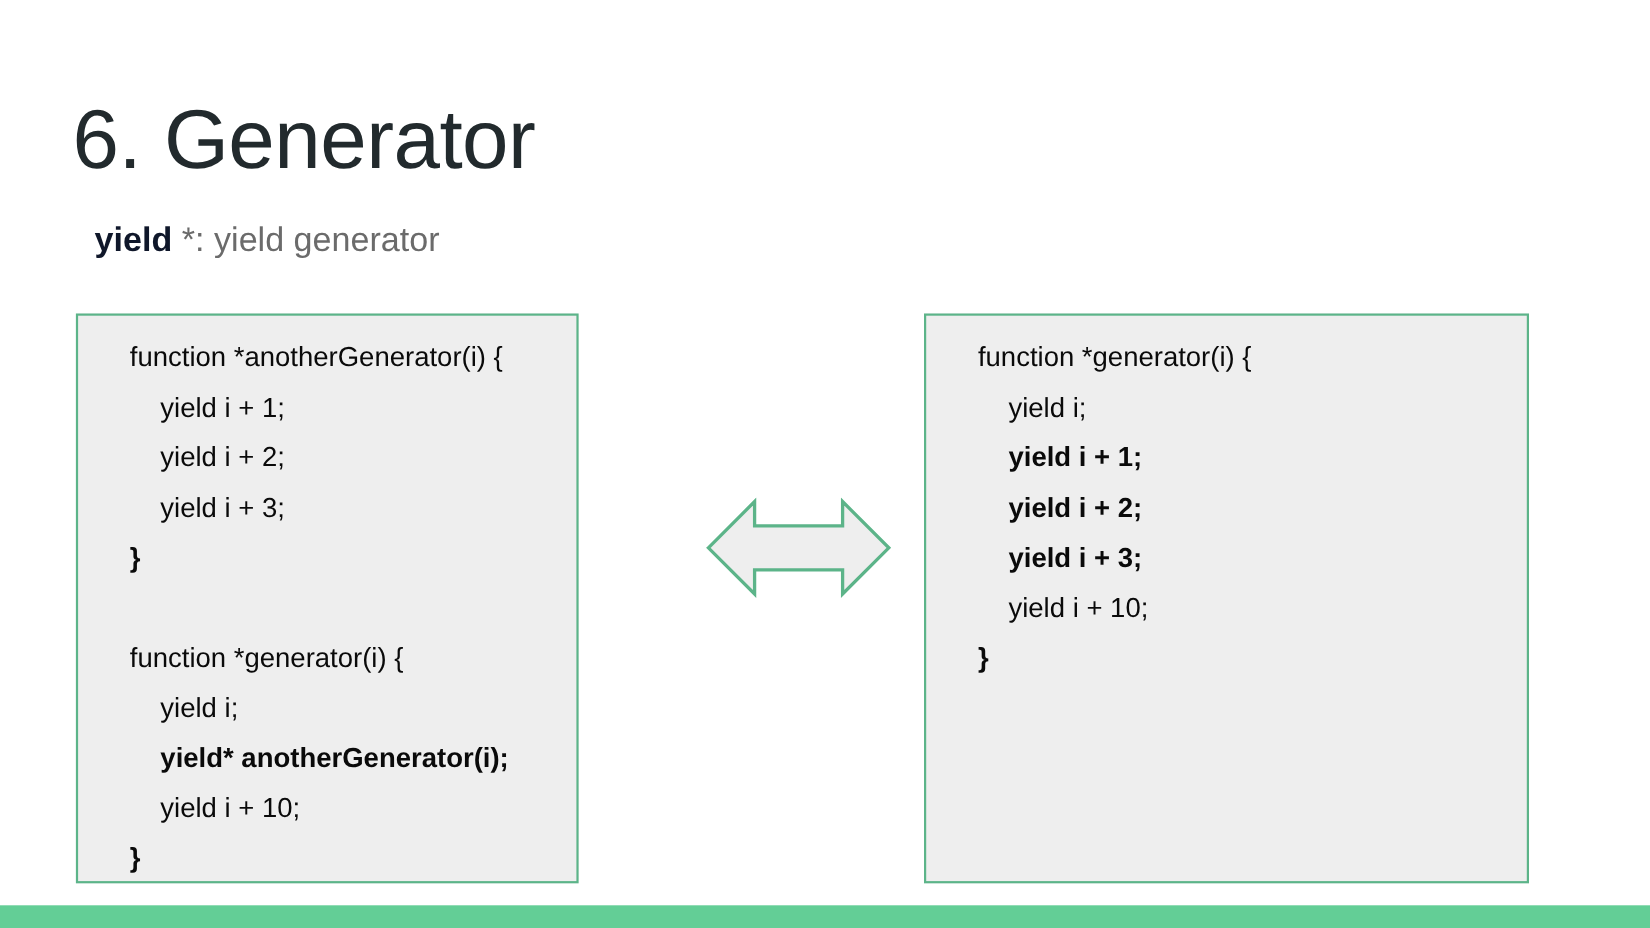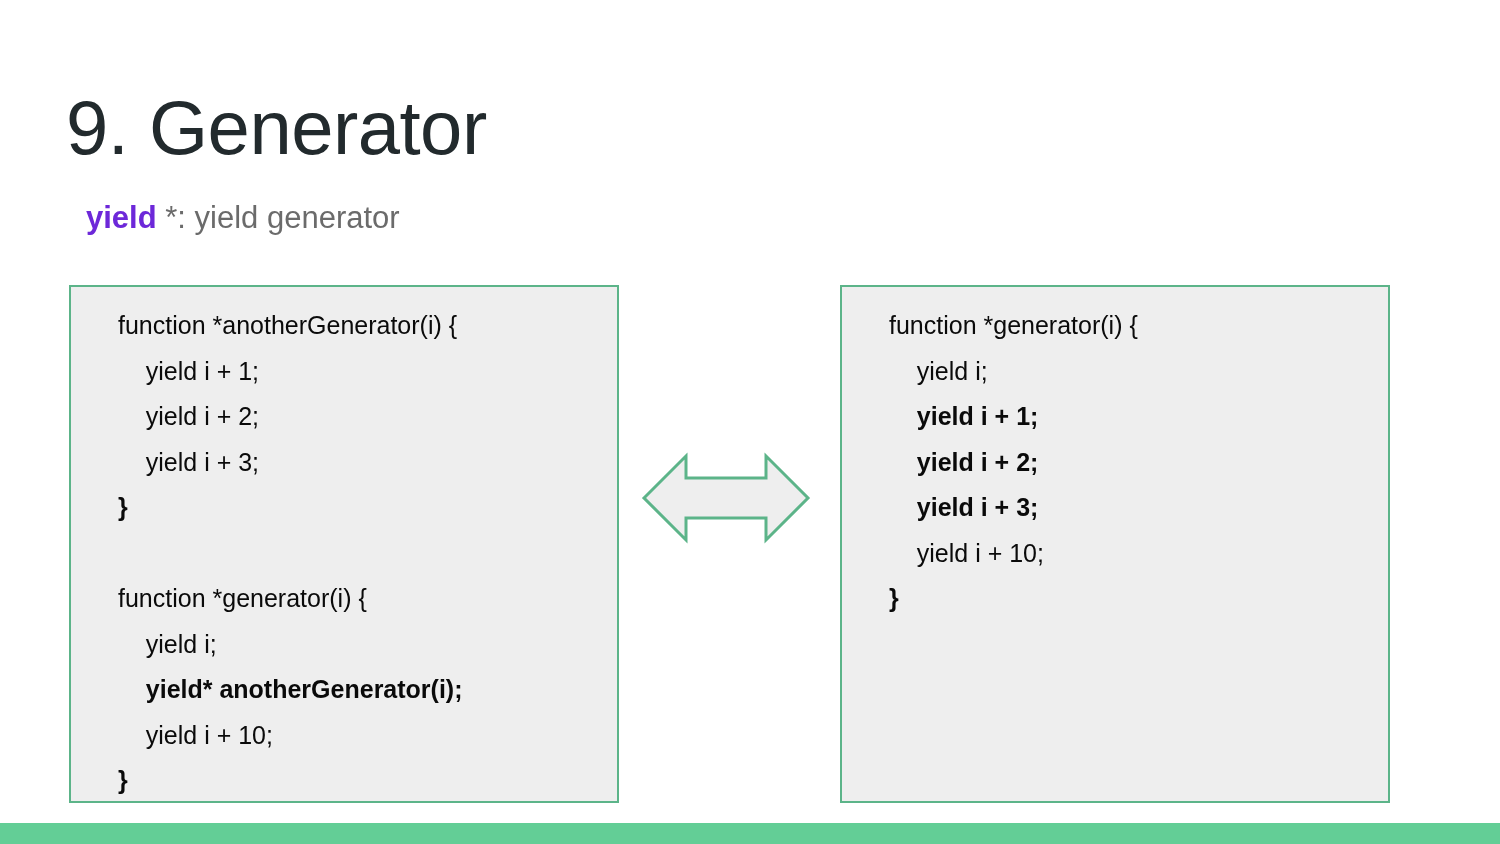--- a/index.html
+++ b/index.html
@@ -40,33 +40,33 @@
     left: 86px;
     top: 198px;
     font-size: 31px;
     font-weight: 400;
     line-height: 1.3;
     color: #6b6b6b;
     white-space: nowrap;
   }
   .subtitle .kw {
     font-weight: bold;
-    color: #6d28d9;
+    color: #0f172a;
   }
 
   
   .code-box {
     position: absolute;
     top: 285px;
     height: 518px;
     box-sizing: border-box;
     background: #eeeeee;
     border: 2px solid #5cb489;
   }
-  #code-box-left  { left: 69px;  width: 550px; }
+  #code-box-left  { left: 69px;  width: 457px; }
   #code-box-right { left: 840px; width: 550px; }
 
   .code-body {
     position: absolute;
     left: 47px;
     top: 16px;
     right: 10px;
     font-size: 25px;
     line-height: 45.5px;
     color: #0a0a0a;
@@ -97,21 +97,21 @@
     width: 1500px;
     height: 21px;
     background: #63ce96;
   }
 </style>
 </head>
 <body>
 
 <div class="slide">
 
-  <div class="title">9. Generator</div>
+  <div class="title">6. Generator</div>
 
   <div class="subtitle"><span class="kw">yield</span><span> *: yield generator</span></div>
 
   <div class="code-box" id="code-box-left">
     <div class="code-body" id="code-body-left"><div class="code-line">function *anotherGenerator(i) {</div><div class="code-line">    yield i + 1;</div><div class="code-line">    yield i + 2;</div><div class="code-line">    yield i + 3;</div><div class="code-line bold">}</div><div class="code-line blank"> </div><div class="code-line">function *generator(i) {</div><div class="code-line">    yield i;</div><div class="code-line bold">    yield* anotherGenerator(i);</div><div class="code-line">    yield i + 10;</div><div class="code-line bold">}</div></div>
   </div>
 
   <div class="arrow">
     <svg width="172" height="92" viewBox="0 0 172 92" xmlns="http://www.w3.org/2000/svg">
       <polygon points="4,46 46,4 46,26 126,26 126,4 168,46 126,88 126,66 46,66 46,88" fill="#eeeeee" stroke="#5cb489" stroke-width="3" stroke-linejoin="miter"></polygon>

